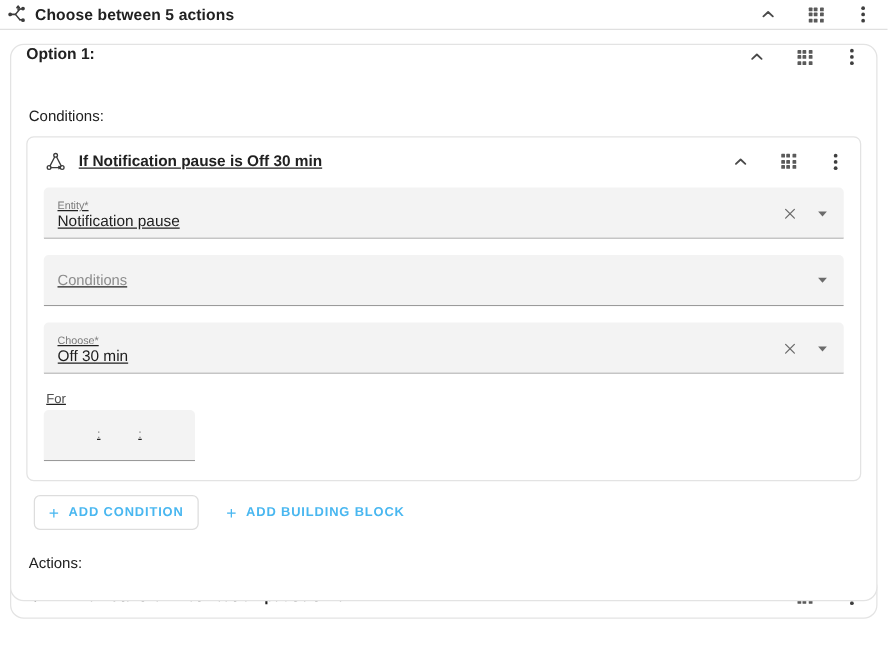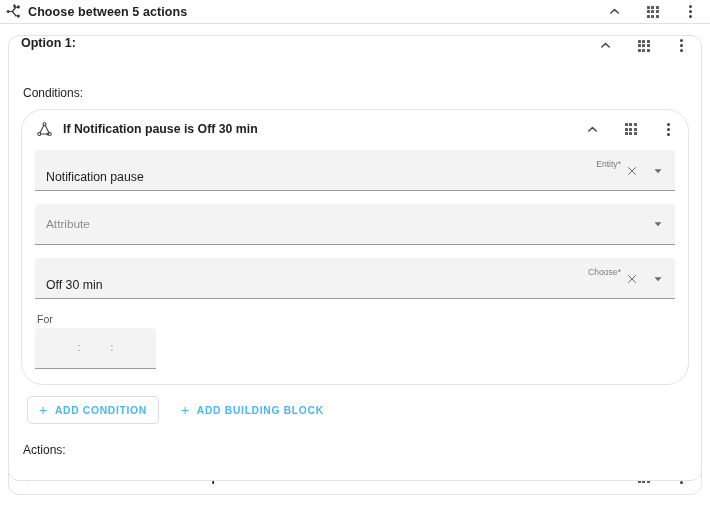--- a/index.html
+++ b/index.html
@@ -87,23 +87,24 @@
   .section-label {
     font-size: 12px;
     font-weight: normal;
     color: #212121;
     margin: 12px 0 9px 2px;
   }
 
   
   .cond-card {
     border: 1px solid #e3e3e3;
-    border-radius: 22px;
+    border-radius: 6px;
     background: #ffffff;
     box-sizing: border-box;
+    text-decoration: underline;
   }
   .cond-head {
     display: flex;
     align-items: center;
     height: 38px;
     padding: 0 10px 0 12px;
     box-sizing: border-box;
   }
   .cond-type-icon {
     width: 20px; height: 20px;
@@ -134,21 +135,20 @@
     align-items: flex-end;
     padding: 0 6px 0 11px;
     margin-bottom: 13px;
   }
   .field-inner { flex: 1 1 auto; padding-bottom: 5px; min-width: 0; }
   .field-label {
     font-size: 8.6px;
     color: #7a7a7a;
     line-height: 11px;
     display: block;
-    text-align: right;
   }
   .field-value {
     font-size: 12.3px;
     color: #1d1d1d;
     line-height: 15px;
     display: block;
     white-space: nowrap;
     overflow: hidden;
   }
   .field-placeholder {
@@ -415,21 +415,21 @@
               <span class="adorn-btn">
                 <svg width="12" height="12" viewBox="0 0 24 24" fill="currentColor">
                     <path d="M5 8.5 L19 8.5 L12 16.5 Z"></path>
                   </svg>
               </span>
             </span>
           </div>
 
           <div class="field empty">
             <span class="field-inner">
-              <span class="field-placeholder">Attribute</span>
+              <span class="field-placeholder">Conditions</span>
             </span>
             <span class="field-adorn" style="padding-bottom:0">
               <span class="adorn-btn">
                 <svg width="12" height="12" viewBox="0 0 24 24" fill="currentColor">
                     <path d="M5 8.5 L19 8.5 L12 16.5 Z"></path>
                   </svg>
               </span>
             </span>
           </div>
 

